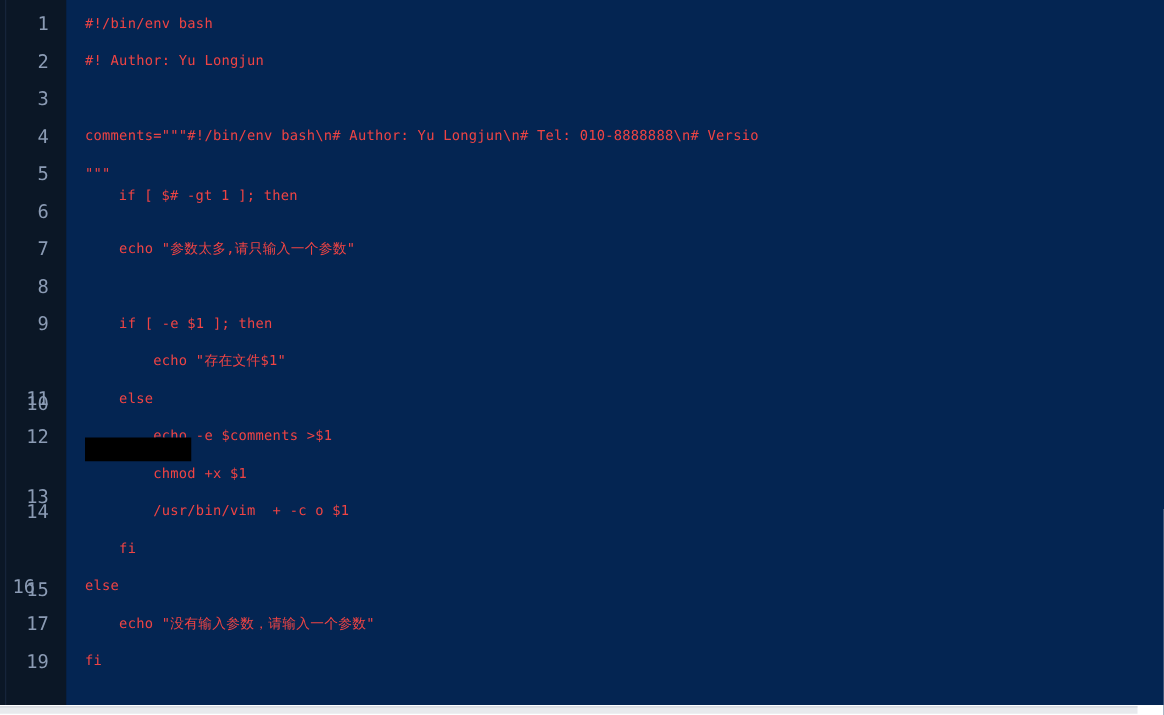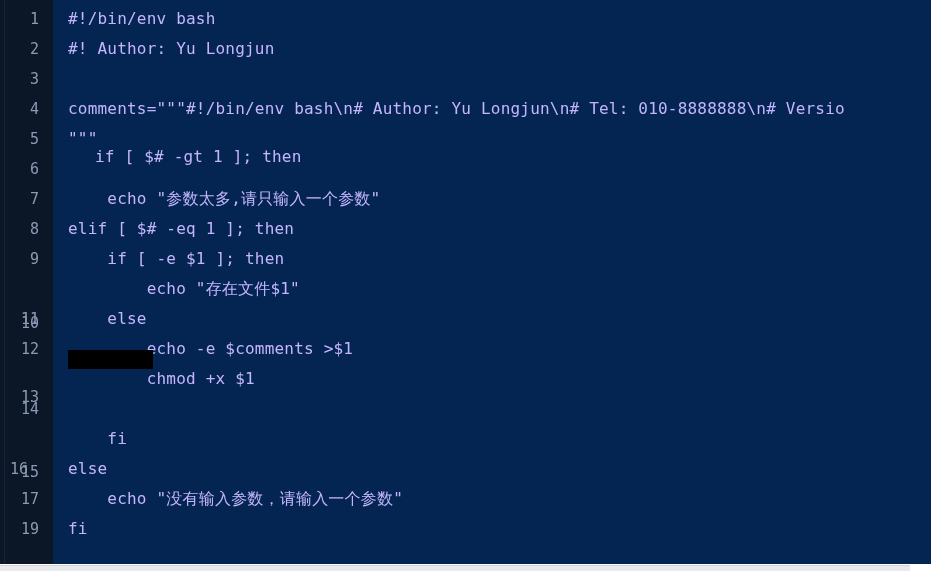--- a/index.html
+++ b/index.html
@@ -68,22 +68,22 @@
     overflow: hidden;
     z-index: 1;
   }
 
   .code-line {
     position: absolute;
     left: 15px;
     height: 30px;
     line-height: 30px;
     white-space: pre;
-    color: #c4b5fd;
-    font-size: 16px;
+    color: #ef4444;
+    font-size: 11px;
     font-family: "DejaVu Sans Mono", "Liberation Mono", monospace;
     letter-spacing: 0.2px;
   }
 
   
   #redaction-block {
     position: absolute;
     left: 68px;
     top: 350px;
     width: 85px;
@@ -119,26 +119,26 @@
 <div id="editor">
 
   <div id="code-area">
       <div class="code-line" style="top: 4px;">#!/bin/env bash</div>
       <div class="code-line" style="top: 34px;">#! Author: Yu Longjun</div>
       <div class="code-line" style="top: 64px;"></div>
       <div class="code-line" style="top: 94px;">comments="""#!/bin/env bash\n# Author: Yu Longjun\n# Tel: 010-8888888\n# Versio</div>
       <div class="code-line" style="top: 124px;">"""</div>
       <div class="code-line" style="top: 142px; margin-left: 27px;">if [ $# -gt 1 ]; then</div>
       <div class="code-line" style="top: 184px;">    echo "参数太多,请只输入一个参数"</div>
-      <div class="code-line" style="top: 214px;">elif [ $# -eq 1 ]; then</div>
       <div class="code-line" style="top: 244px;">    if [ -e $1 ]; then</div>
       <div class="code-line" style="top: 274px;">        echo "存在文件$1"</div>
       <div class="code-line" style="top: 304px;">    else</div>
       <div class="code-line" style="top: 334px;">        echo -e $comments &gt;$1</div>
       <div class="code-line" style="top: 364px;">        chmod +x $1</div>
+      <div class="code-line" style="top: 394px;">        /usr/bin/vim  + -c o $1</div>
       <div class="code-line" style="top: 424px;">    fi</div>
       <div class="code-line" style="top: 454px;">else</div>
       <div class="code-line" style="top: 484px;">    echo "没有输入参数，请输入一个参数"</div>
       <div class="code-line" style="top: 514px;">fi</div>
     </div>
 
   <div id="gutter">
       <div class="gutter-num" style="top: 4px;">1</div>
       <div class="gutter-num" style="top: 34px;">2</div>
       <div class="gutter-num" style="top: 64px;">3</div>

